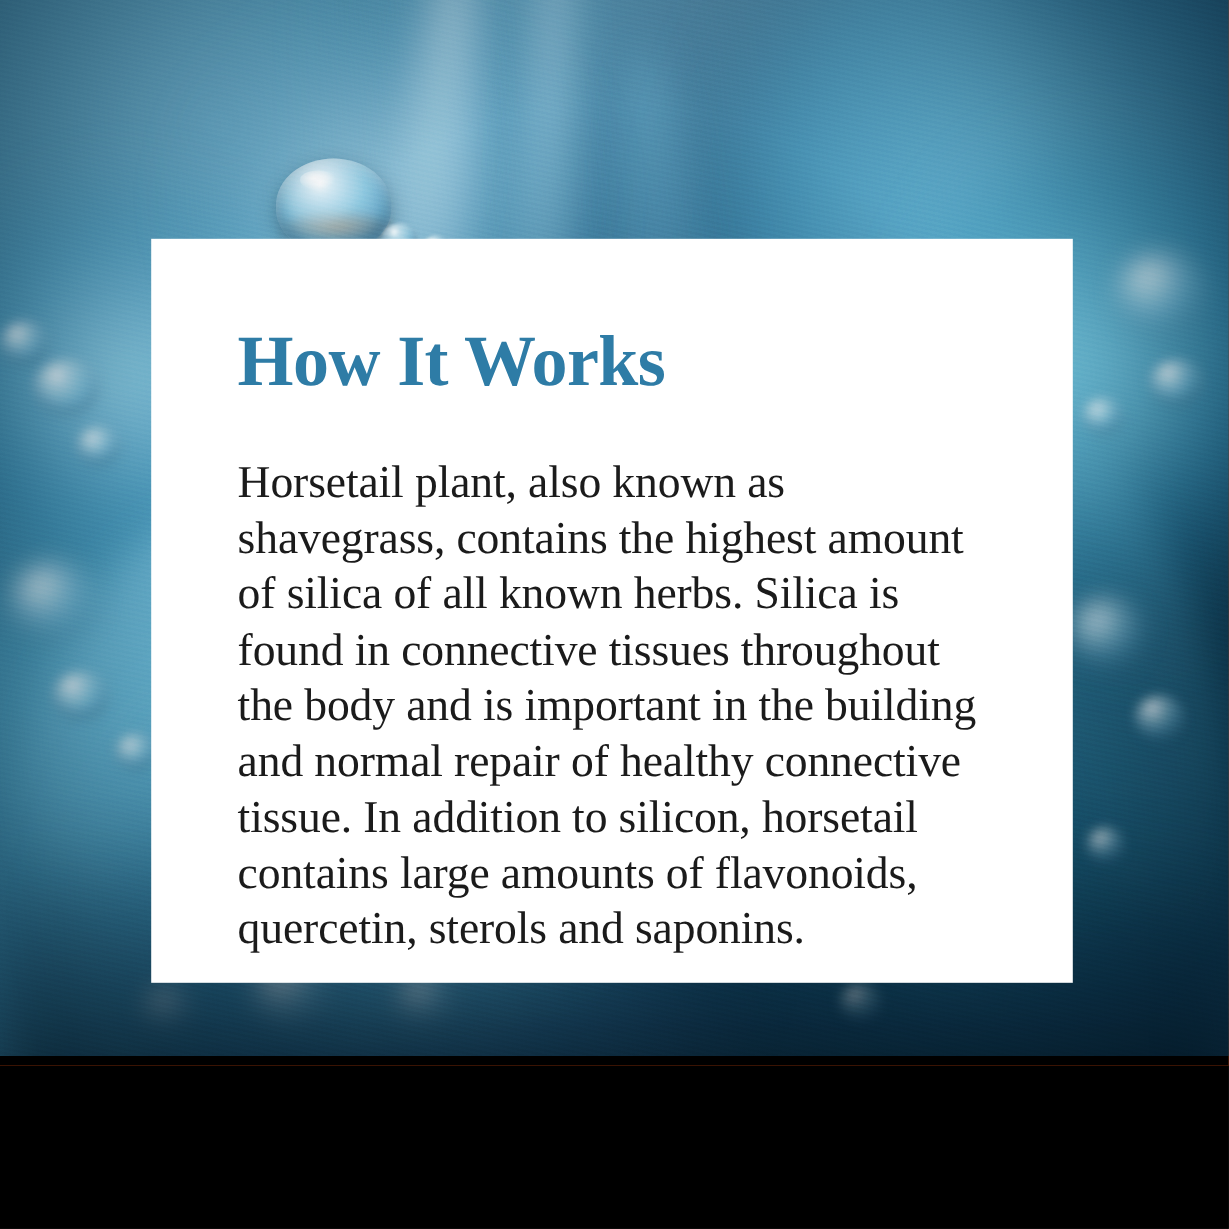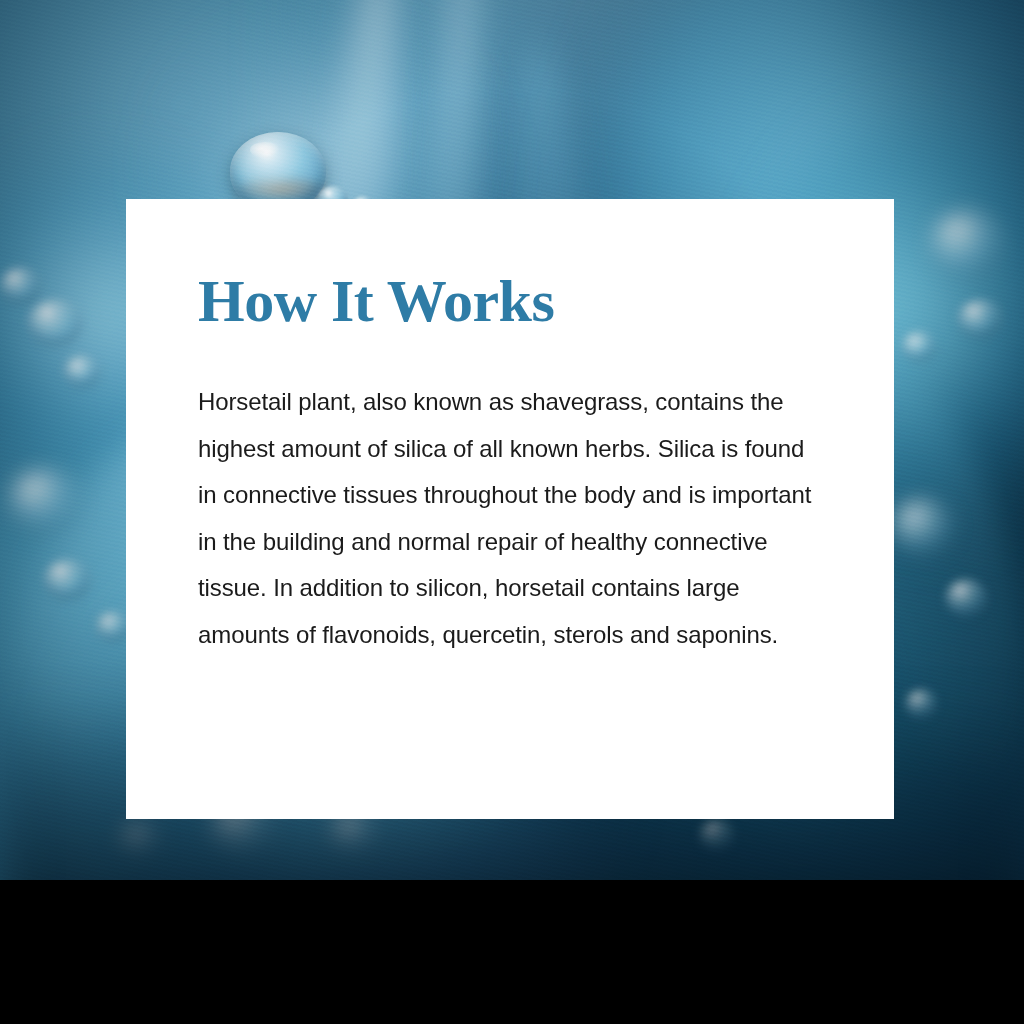--- a/index.html
+++ b/index.html
@@ -192,22 +192,22 @@
     font-family: "Liberation Serif", serif;
     font-weight: 700;
     font-size: 60px;
     line-height: 1.0;
     letter-spacing: -0.5px;
   }
 
   .card-body {
     margin: 48px 0 0 0;
     color: #1b1b1b;
-    font-family: Liberation Sans, sans-serif;
-    font-size: 24px;
+    font-family: Liberation Serif, serif;
+    font-size: 38px;
     line-height: 46.5px;
     letter-spacing: -0.1px;
     max-width: 640px;
   }
 </style>
 </head>
 <body>
 
 <div id="stage">
 

